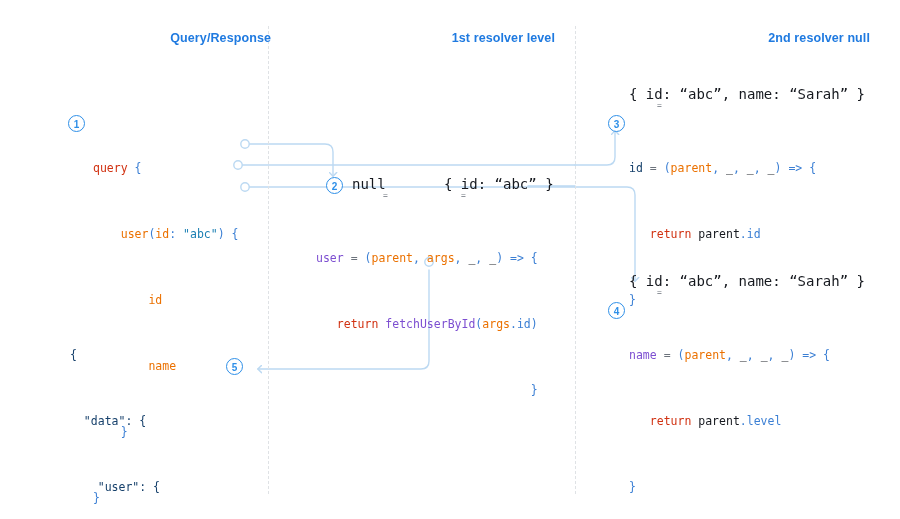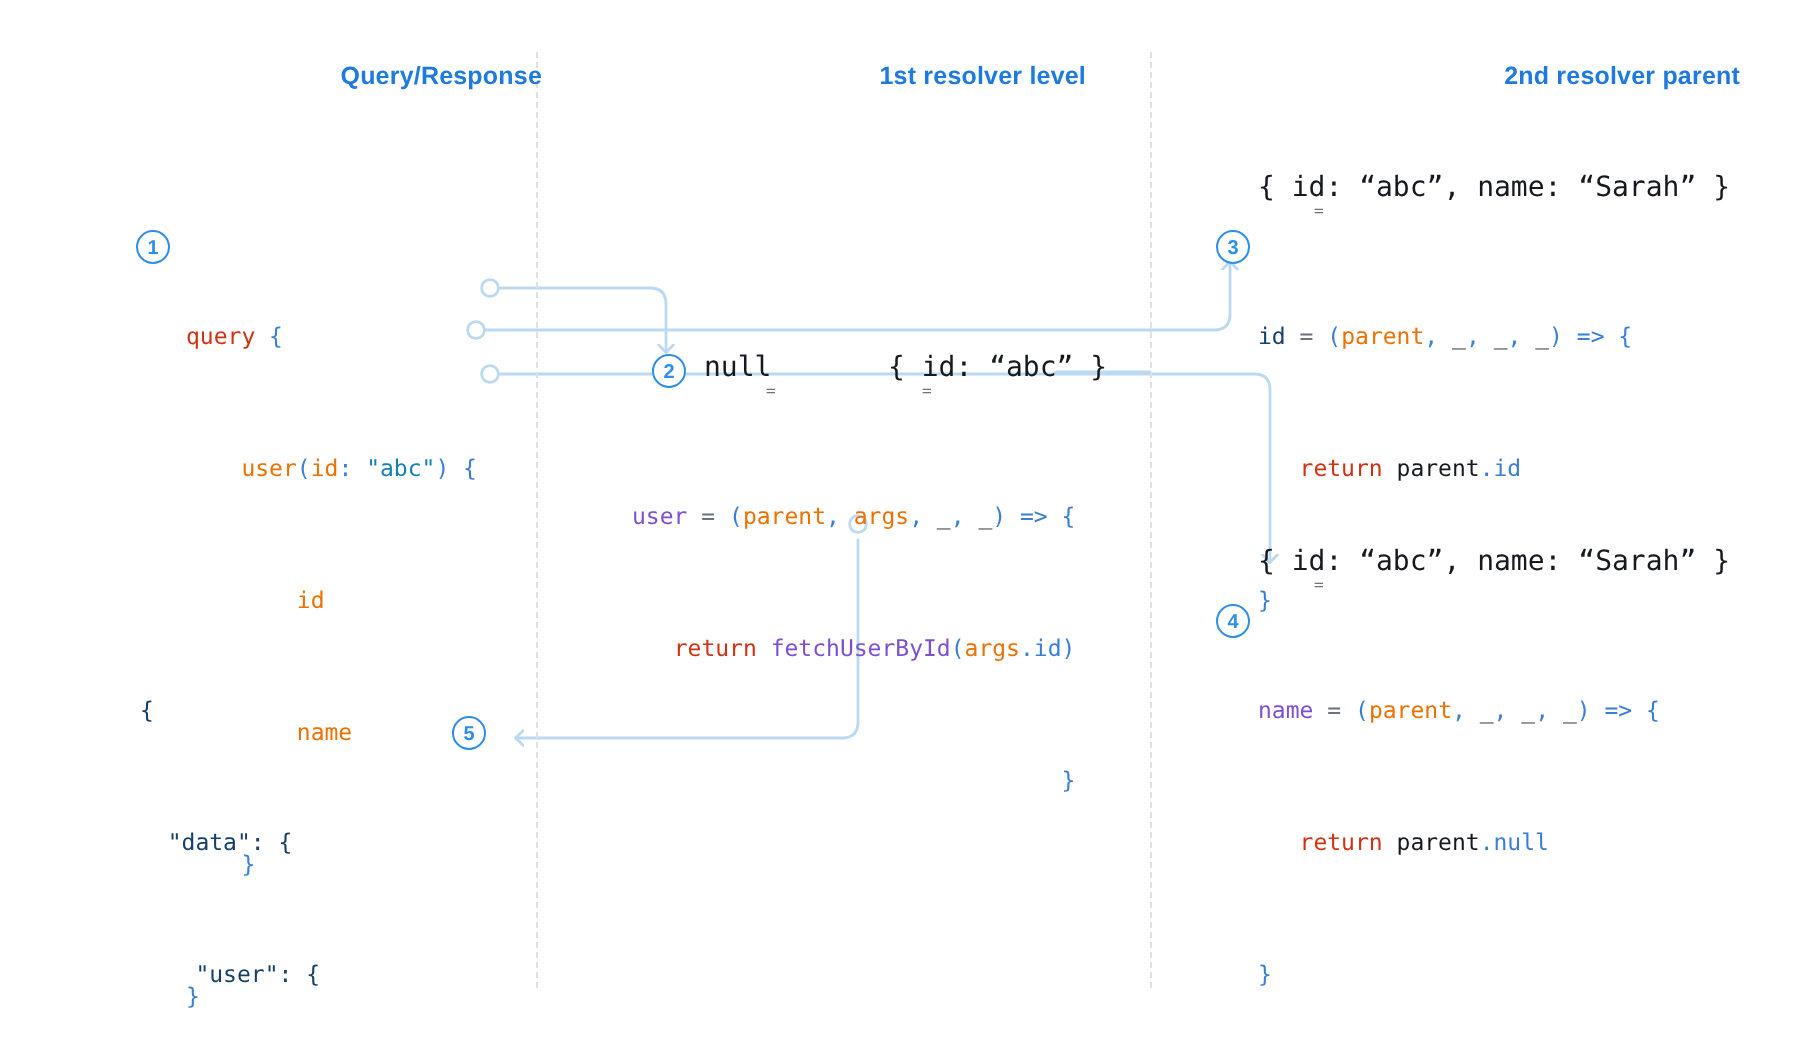--- a/index.html
+++ b/index.html
@@ -124,22 +124,22 @@
       <circle cx="238" cy="165" r="4.2"></circle>
       <circle cx="245" cy="187" r="4.2"></circle>
       <circle cx="429" cy="262" r="4.2"></circle>
     </g>
   </svg>
 
   <div class="divider" style="left:268px;"></div>
   <div class="divider" style="left:575px;"></div>
 
   <div class="col-header" style="left:66px;top:31px;width:205px;">Query/Response</div>
-  <div class="col-header" style="left:303px;top:31px;width:240px;">1st resolver level</div>
-  <div class="col-header" style="left:610px;top:31px;width:260px;">2nd resolver parent</div>
+  <div class="col-header" style="left:315px;top:31px;width:240px;">1st resolver level</div>
+  <div class="col-header" style="left:610px;top:31px;width:260px;">2nd resolver null</div>
 
   <div class="badge" style="left:68px;top:115px;">1</div>
   <div class="badge" style="left:326px;top:177px;">2</div>
   <div class="badge" style="left:608px;top:115px;">3</div>
   <div class="badge" style="left:608px;top:302px;">4</div>
   <div class="badge" style="left:226px;top:358px;">5</div>
 
   <div class="code" style="left:93px;top:113px;">
     <span class="ln"><span class="t-key">query</span><span class="t-punc"> {</span></span>
     <span class="ln">    <span class="t-field">user</span><span class="t-punc">(</span><span class="t-field">id</span><span class="t-punc">: </span><span class="t-str">"abc"</span><span class="t-punc">) {</span></span>
@@ -168,21 +168,21 @@
     <span class="ln"><span class="t-navy">id</span> <span class="t-eq">=</span> <span class="t-punc">(</span><span class="t-arg">parent</span><span class="t-punc">, </span><span class="t-plain">_</span><span class="t-punc">, </span><span class="t-plain">_</span><span class="t-punc">, </span><span class="t-plain">_</span><span class="t-punc">) =&gt; {</span></span>
     <span class="ln">   <span class="t-key">return</span> <span class="t-plain">parent</span><span class="t-prop">.id</span></span>
     <span class="ln"><span class="t-punc">}</span></span>
   </div>
 
   <div class="datalabel" style="left:629px;top:273px;">{ id: “abc”, name: “Sarah” }</div>
   <div class="eqmark" style="left:657px;top:288px;">=</div>
 
   <div class="code" style="left:629px;top:300px;">
     <span class="ln"><span class="t-var">name</span> <span class="t-eq">=</span> <span class="t-punc">(</span><span class="t-arg">parent</span><span class="t-punc">, </span><span class="t-plain">_</span><span class="t-punc">, </span><span class="t-plain">_</span><span class="t-punc">, </span><span class="t-plain">_</span><span class="t-punc">) =&gt; {</span></span>
-    <span class="ln">   <span class="t-key">return</span> <span class="t-plain">parent</span><span class="t-prop">.null</span></span>
+    <span class="ln">   <span class="t-key">return</span> <span class="t-plain">parent</span><span class="t-prop">.level</span></span>
     <span class="ln"><span class="t-punc">}</span></span>
   </div>
 
   <div class="code" style="left:70px;top:300px;">
     <span class="ln"><span class="t-json-k">{</span></span>
     <span class="ln">  <span class="t-json-k">"data"</span><span class="t-json-k">: {</span></span>
     <span class="ln">    <span class="t-json-k">"user"</span><span class="t-json-k">: {</span></span>
     
     
     

